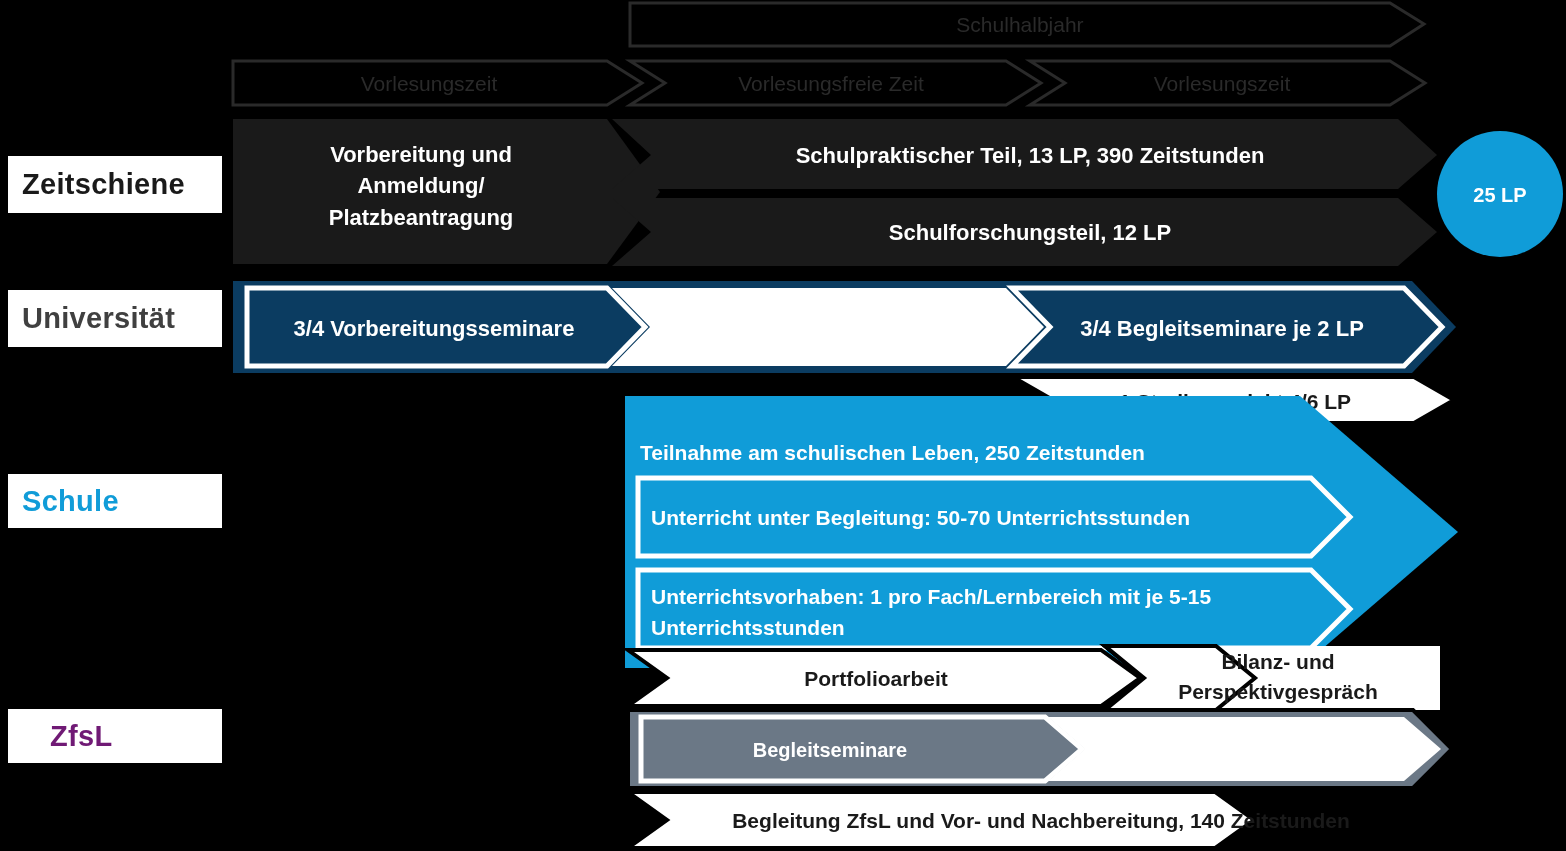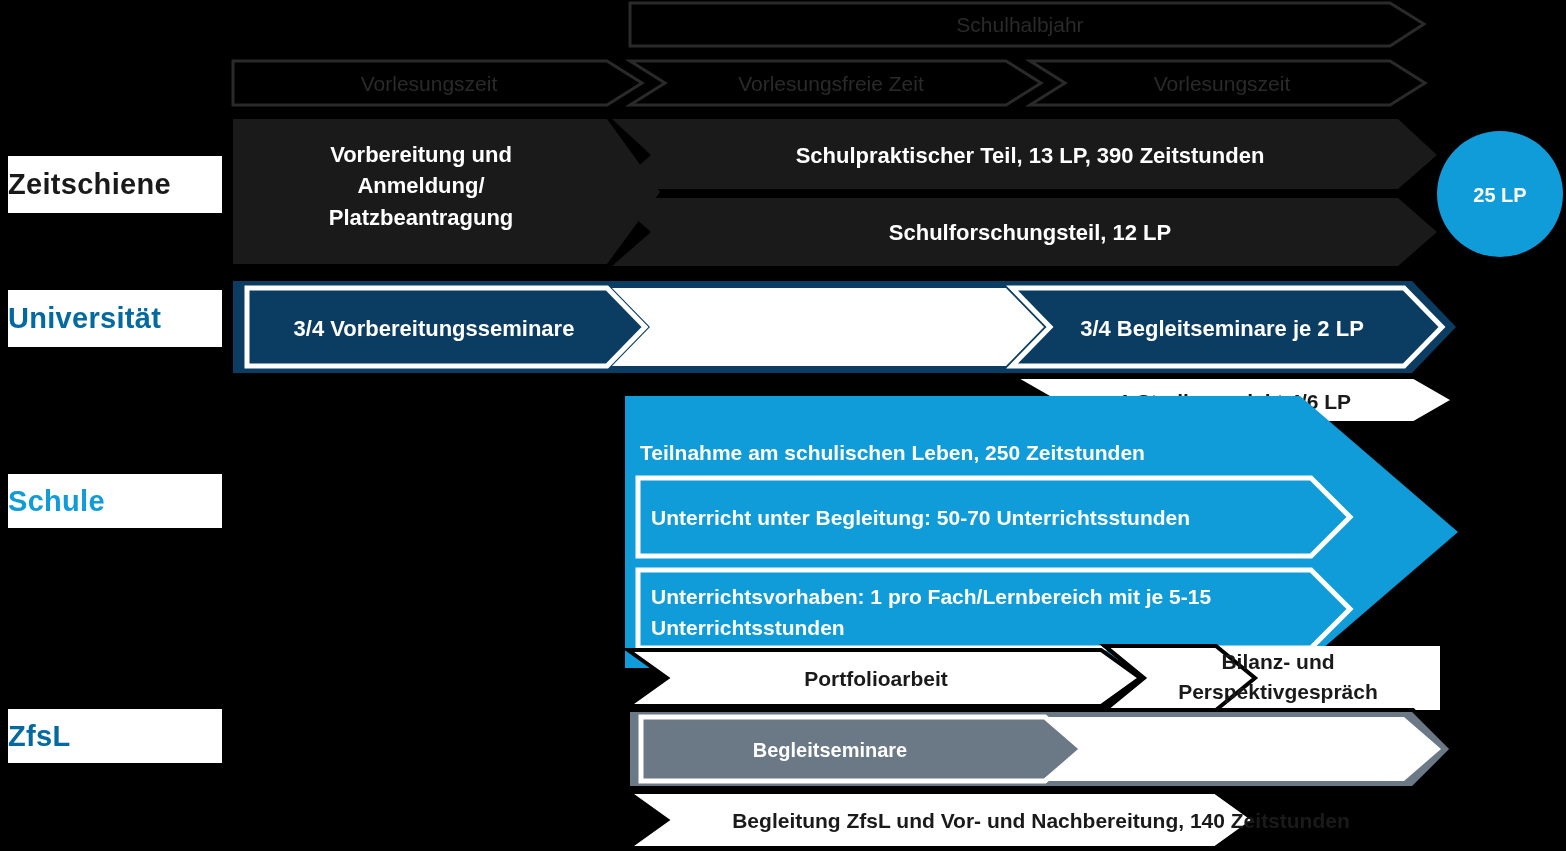--- a/index.html
+++ b/index.html
@@ -1,24 +1,24 @@
 <!DOCTYPE html>
 <html><head>
 <meta charset="utf-8">
 <style>
   html,body{margin:0;padding:0;background:#000;}
   body{width:1566px;height:851px;overflow:hidden;font-family:"Liberation Sans",sans-serif;}
   #stage{position:relative;width:1566px;height:596px;background:#000;}
   svg#diagram{position:absolute;left:0;top:0;width:1566px;height:851px;display:block;}
-  .lbl{position:absolute;background:#fff;display:flex;align-items:center;box-sizing:border-box;}
+  .lbl{position:absolute;background:#fff;display:flex;align-items:center;box-sizing:border-box;padding-left:14px;}
   .lbl span{font-weight:bold;font-size:29px;letter-spacing:.3px;line-height:1;}
   .ztxt{color:#1a1a1a;}
-  .utxt{color:#0369a1;}
+  .utxt{color:#404040;}
   .stxt{color:#109cd8;}
-  .ftxt{color:#0369a1;}
+  .ftxt{color:#701a75;margin-left:28px;}
   svg text{font-family:"Liberation Sans",sans-serif;}
   .t-dim{fill:#2a2a2a;font-size:21px;}
   .t-w{fill:#ffffff;font-size:21px;font-weight:bold;}
   .t-wb{fill:#ffffff;font-size:22px;font-weight:bold;}
   .t-k{fill:#1a1a1a;font-size:21px;font-weight:bold;}
   .t-s{fill:#ffffff;font-size:20px;font-weight:bold;}
   .t-lp{fill:#ffffff;font-size:20px;font-weight:bold;}
 </style>
 </head>
 <body>

